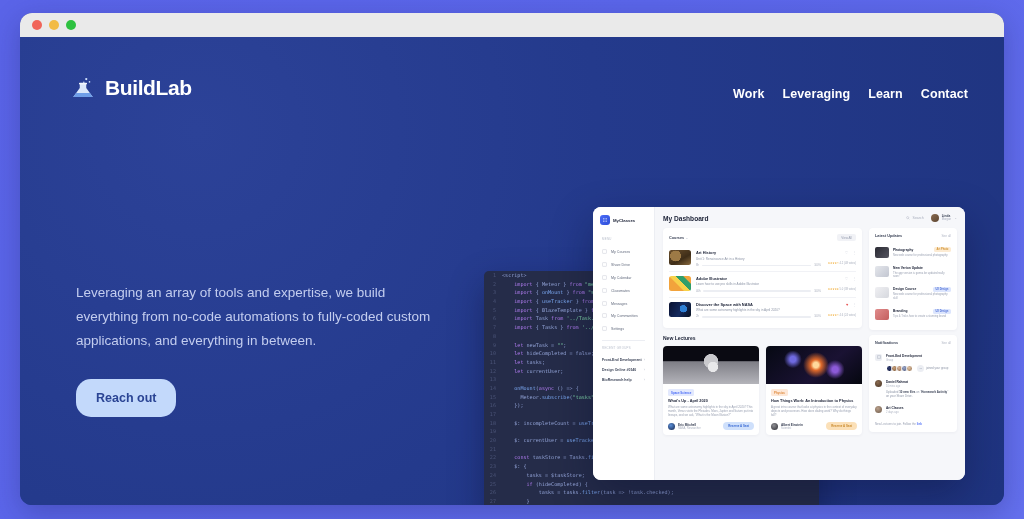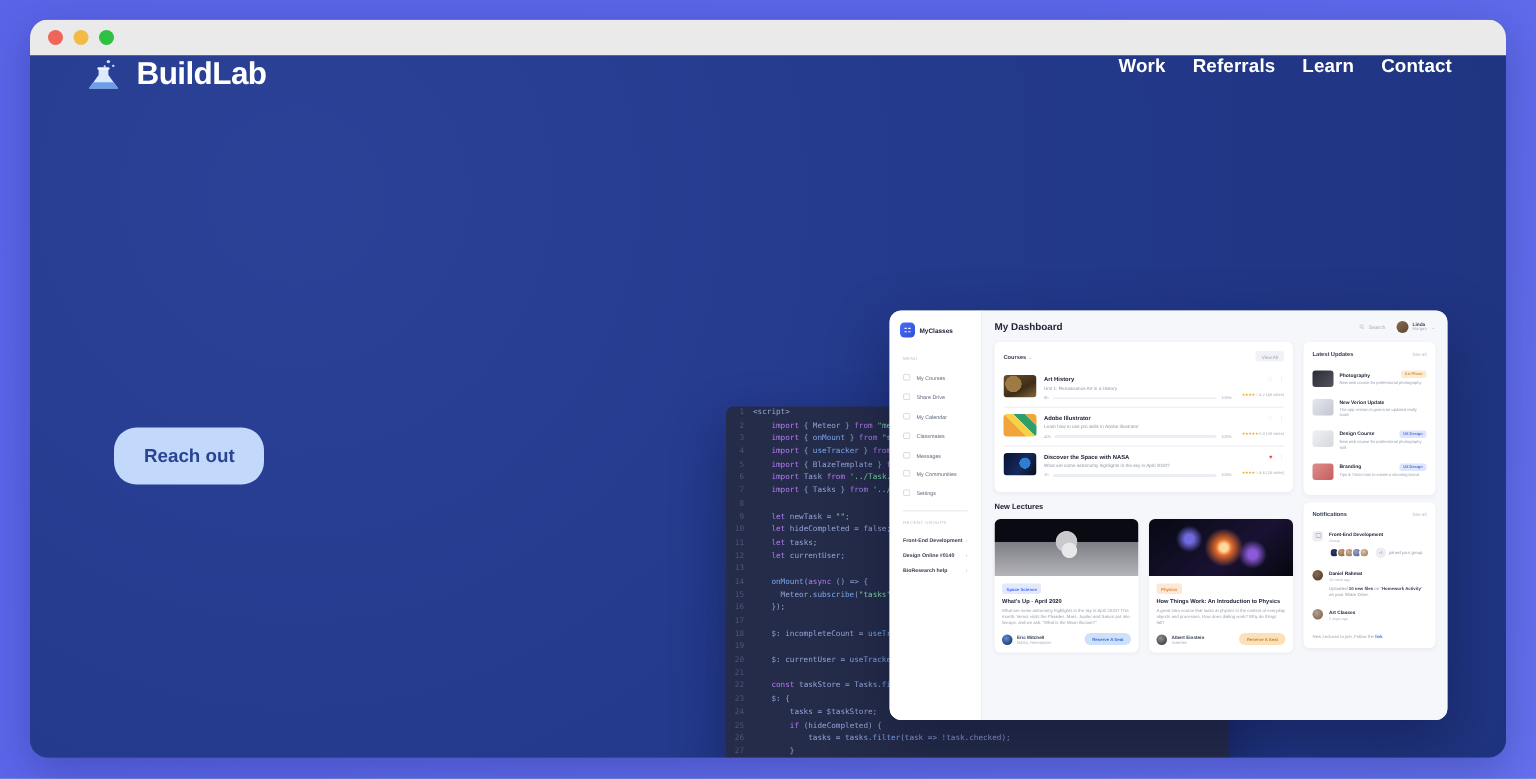--- a/index.html
+++ b/index.html
@@ -44,24 +44,24 @@
   .page {
     position: absolute;
     top: 24px; left: 0; right: 0; bottom: 0;
     background: radial-gradient(circle at 18% 20%, #2c4298 0%, #243a8c 45%, #1f3480 100%);
     overflow: hidden;
   }
 
   
   .navbar {
     position: absolute;
-    top: 0; left: 0; right: 0;
+    top: 0; left: 14px; right: 0;
     height: 64px;
     display: flex;
-    align-items: flex-start;
+    align-items: flex-end;
     padding: 0 36px 0 36px;
   }
   .brand { display: flex; align-items: center; gap: 9px; }
   .brand-mark { width: 26px; height: 26px; display: block; }
   .brand-name {
     color: #ffffff;
     font-size: 21px;
     font-weight: bold;
     letter-spacing: -0.4px;
   }
@@ -382,27 +382,28 @@
           <circle cx="17" cy="9" r="0.9" fill="#cfe0fb"></circle>
           <path d="M12 11 L12 16 L4 27 L28 27 L20 16 L20 11 Z" fill="#dce8fb"></path>
           <path d="M7.5 22 L24.5 22 L28 27 L4 27 Z" fill="#6f9ee8"></path>
           <rect x="11" y="9.6" width="10" height="2" rx="1" fill="#f2f6fd"></rect>
         </svg>
         <span class="brand-name">BuildLab</span>
       </div>
 
       <div class="nav-links">
         <a class="nav-link" href="#">Work</a>
-        <a class="nav-link" href="#">Referrals</a>
+        <a class="nav-link" href="#">Leveraging</a>
         <a class="nav-link" href="#">Learn</a>
         <a class="nav-link" href="#">Contact</a>
       </div>
     </div>
 
     <div class="hero">
+      <p>Leveraging an array of tools and expertise, we build everything from no-code automations to fully-coded custom applications, and everything in between.</p>
       <button class="hero-btn">Reach out</button>
     </div>
 
     <div class="code-panel">
       <div id="code-lines">
           <div class="code-row"><span class="ln">1</span><span class="cd">&lt;script&gt;</span></div>
           <div class="code-row"><span class="ln">2</span><span class="cd">    <span class="k">import</span> { Meteor } <span class="k">from</span> <span class="s">"meteor/meteor"</span>;</span></div>
           <div class="code-row"><span class="ln">3</span><span class="cd">    <span class="k">import</span> { <span class="f">onMount</span> } <span class="k">from</span> <span class="s">"svelte"</span>;</span></div>
           <div class="code-row"><span class="ln">4</span><span class="cd">    <span class="k">import</span> { <span class="f">useTracker</span> } <span class="k">from</span> <span class="s">"meteor/rdb:svelte-meteor-data"</span>;</span></div>
           <div class="code-row"><span class="ln">5</span><span class="cd">    <span class="k">import</span> { BlazeTemplate } <span class="k">from</span> <span class="s">"meteor/blaze"</span>;</span></div>

